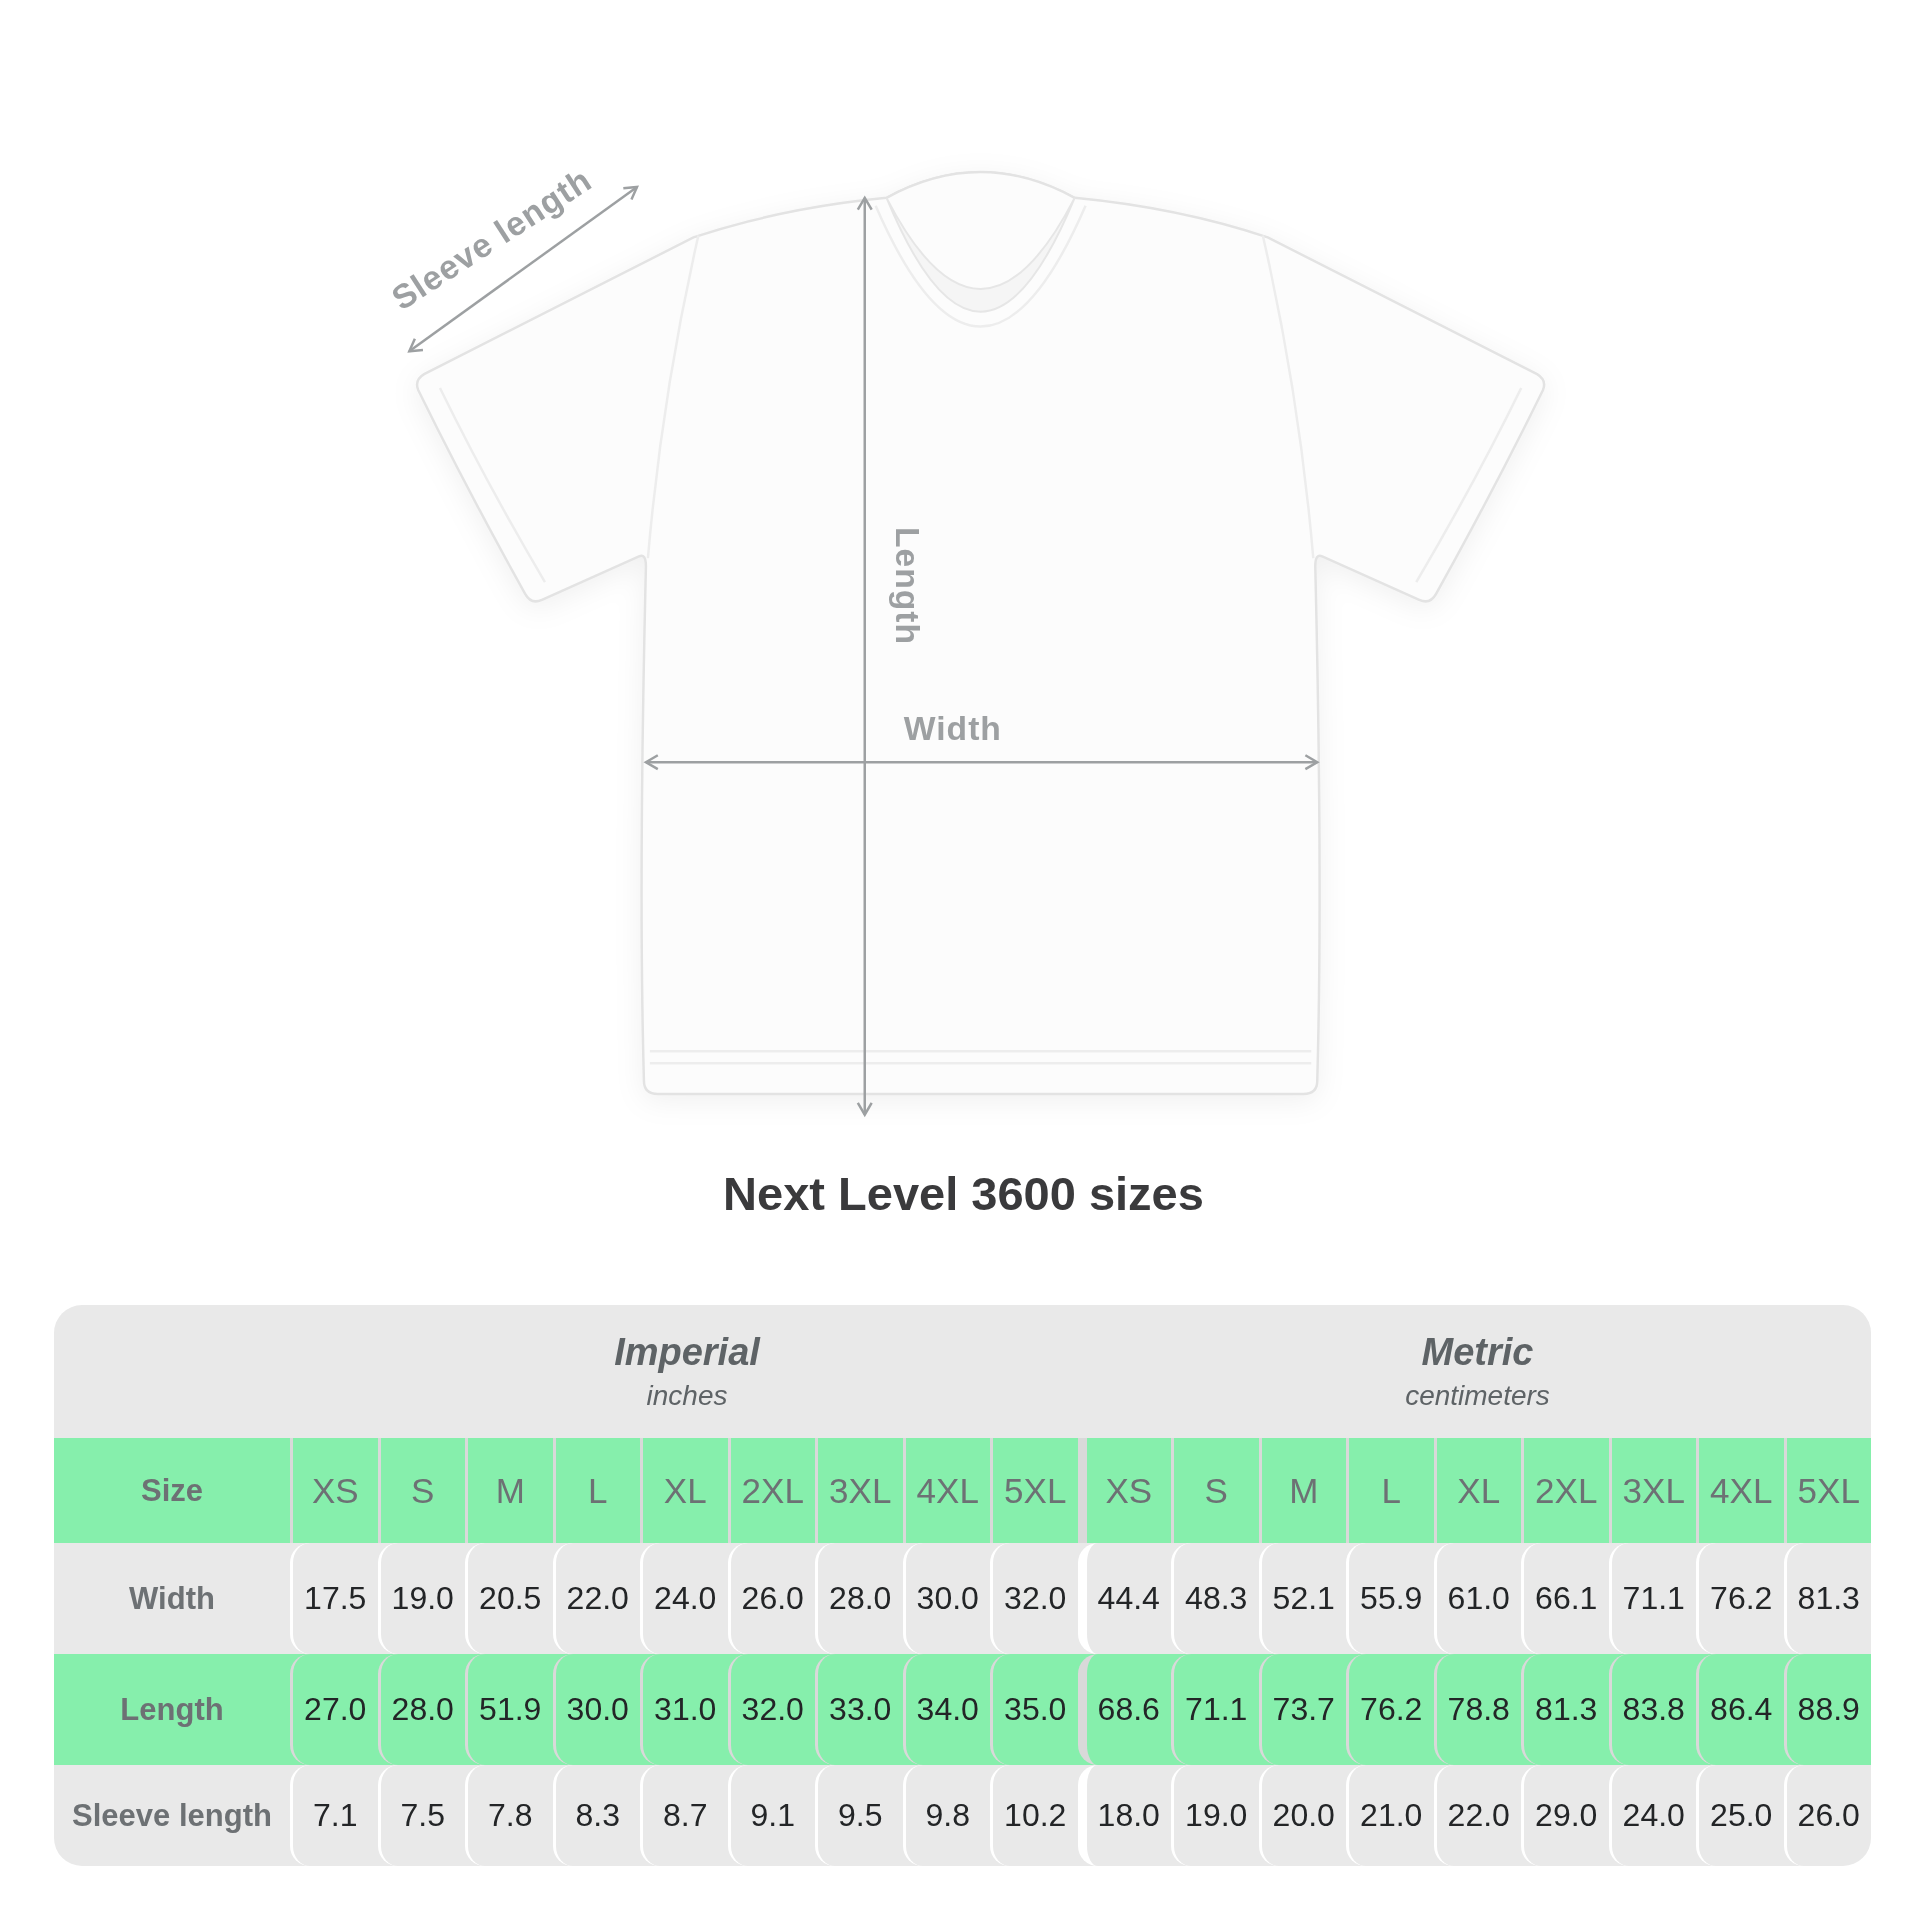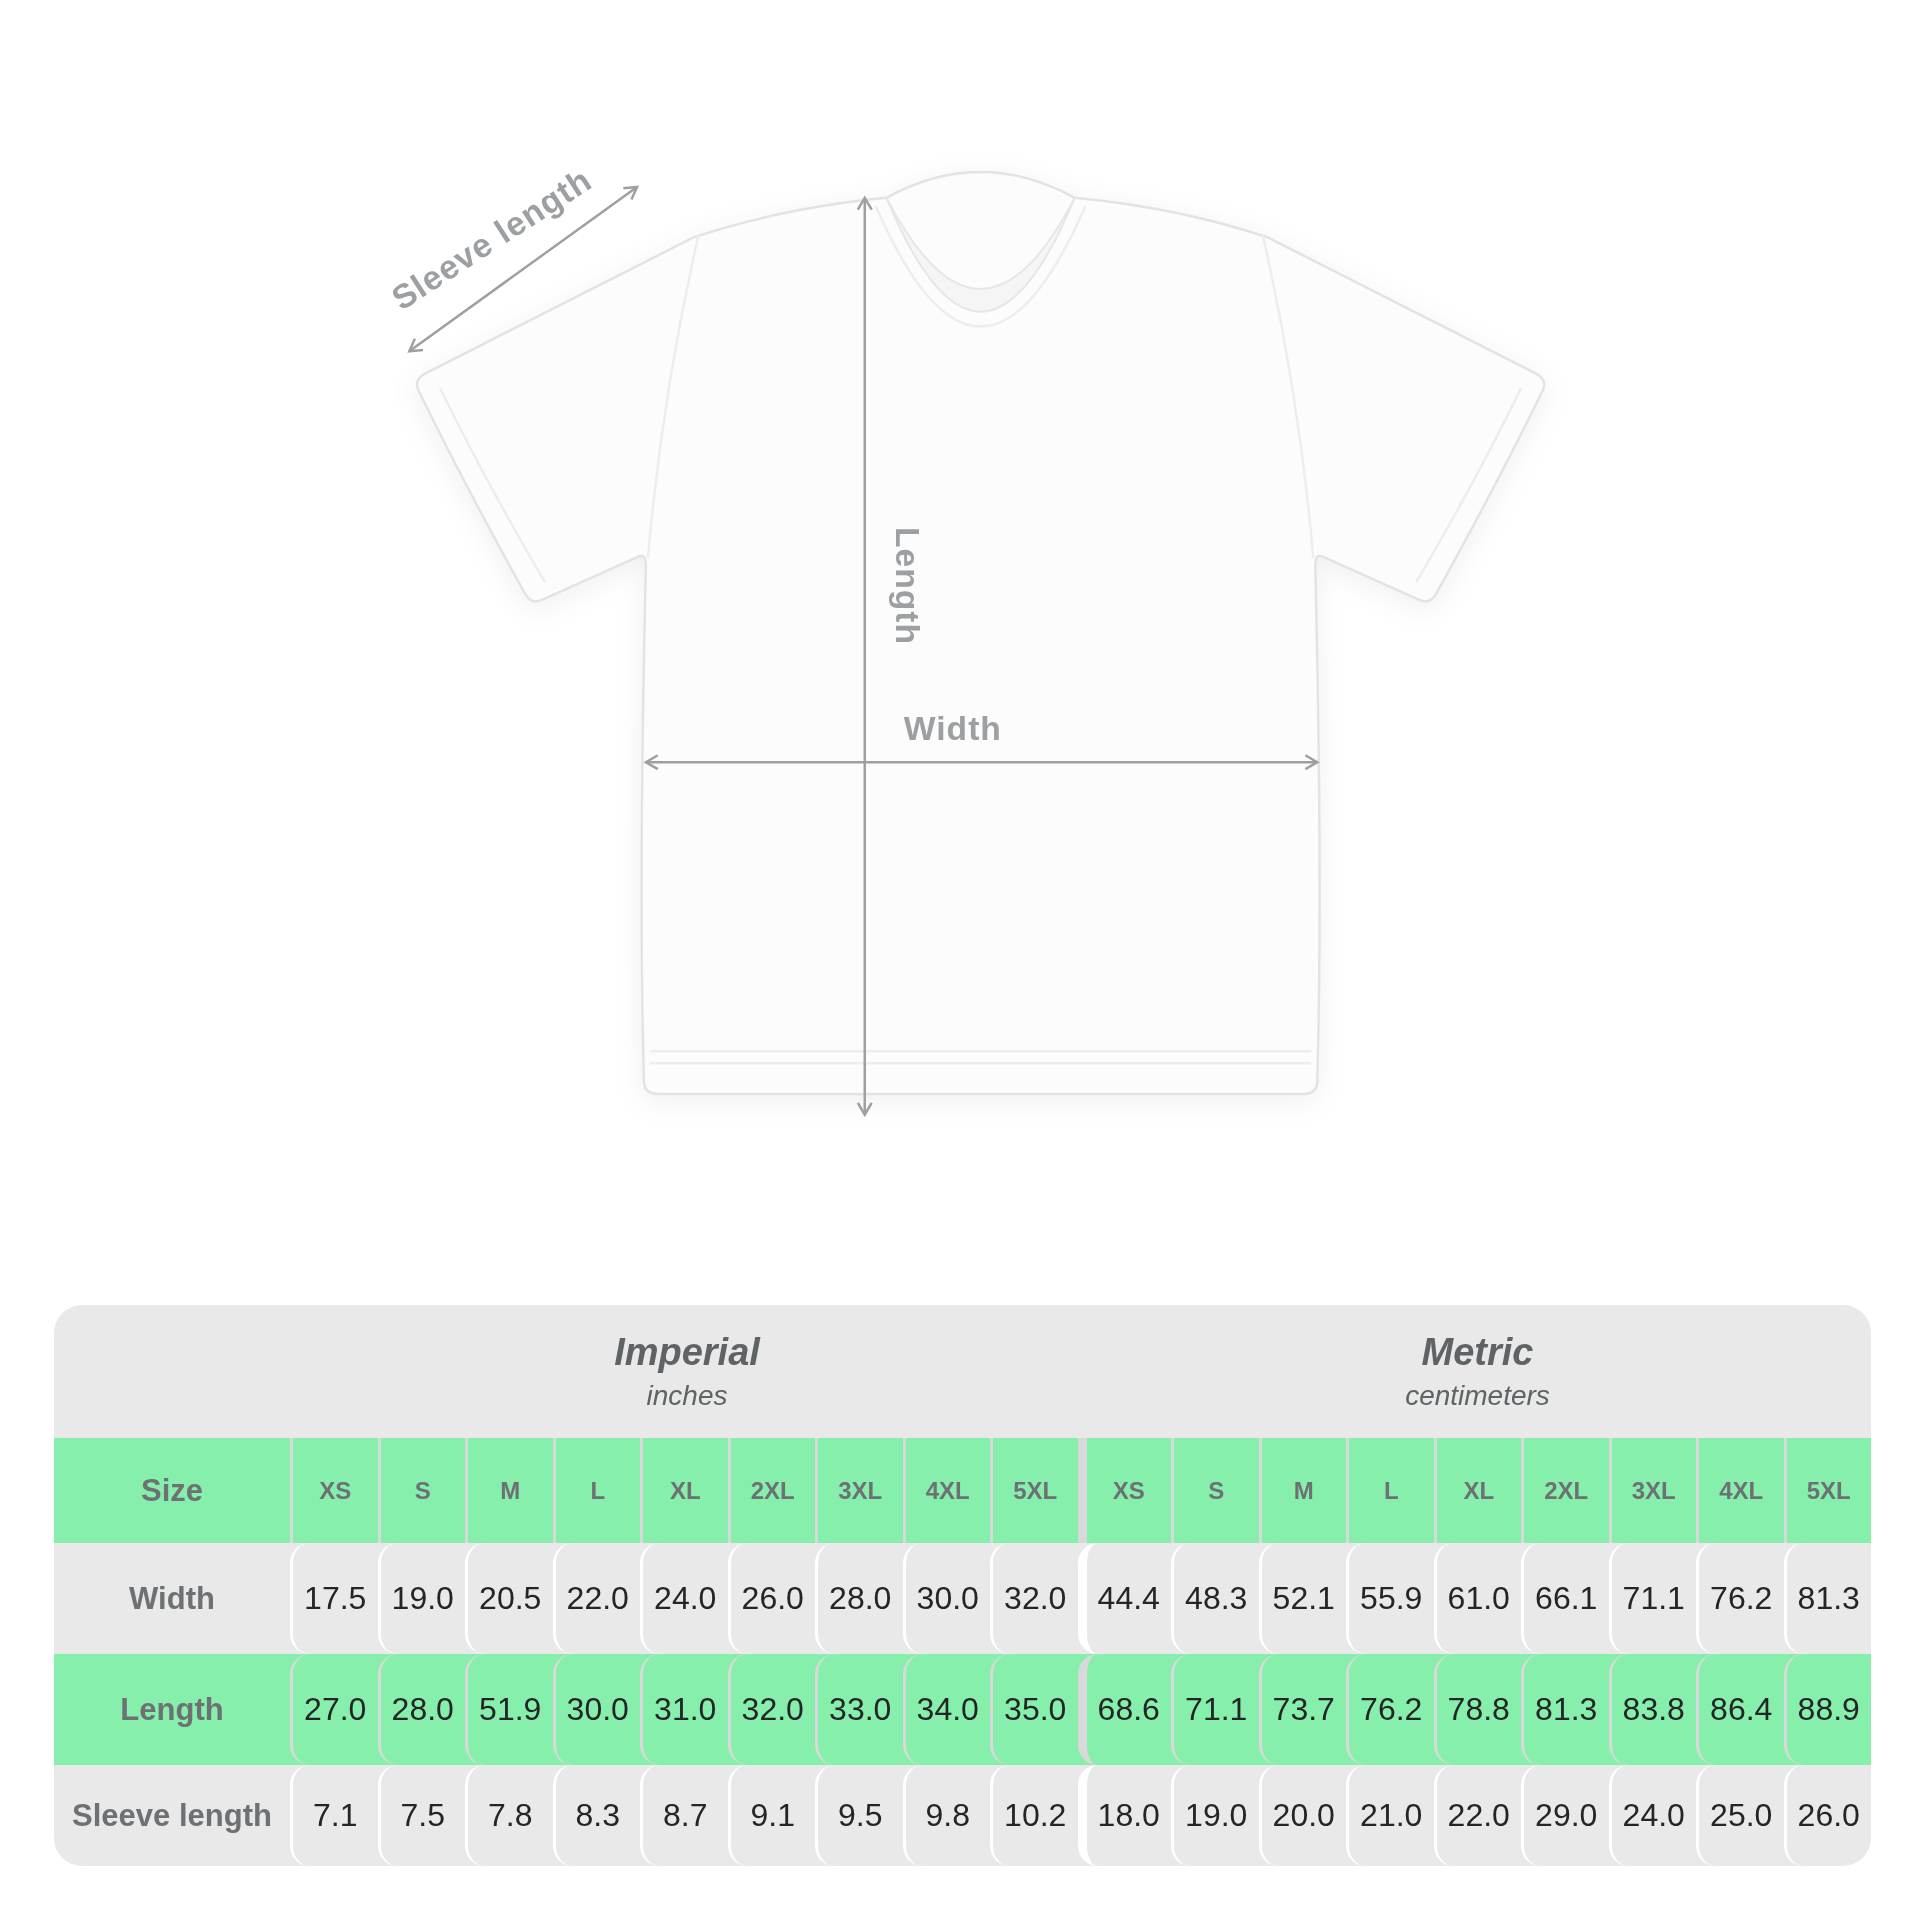--- a/index.html
+++ b/index.html
@@ -37,21 +37,21 @@
   .group-unit{font-style:italic;font-size:28px;color:var(--muted-dark);line-height:1.2;margin-top:4px;}
 
   .trow{display:flex;flex:none;}
   .row-header{height:105px;}
   .row-data{height:111px;}
   .row-last{flex:1;}
   .row-light{background:#86efac;--sep:var(--sep-grey);}
   .row-shade{background:transparent;--sep:#ffffff;}
   .cell{display:flex;align-items:center;justify-content:center;white-space:nowrap;}
   .label-cell{width:236px;flex:none;font-weight:bold;font-size:31px;color:var(--muted);}
-  .head-cell{flex:1;border-left:3px solid var(--sep);font-weight:bold;font-size:24px;color:var(--muted);}
+  .head-cell{flex:1;border-left:3px solid var(--sep);font-weight:normal;font-size:35px;color:var(--muted);}
   .val-cell{flex:1;border-left:3px solid var(--sep);font-size:32px;color:var(--value);border-radius:20px;}
   .group-start{border-left-width:9px;}
 </style>
 </head>
 <body>
 
 <div class="canvas">
 
   <svg class="diagram-svg" viewBox="340 80 1320 1120">
     <defs>
@@ -98,20 +98,21 @@
     <line class="measure-line" x1="413" y1="355" x2="643" y2="189" marker-start="url(#chev)" marker-end="url(#chev)"></line>
     <text class="measure-label" x="497" y="253" text-anchor="middle" transform="rotate(-33 497 243)">Sleeve length</text>
 
     <line class="measure-line" x1="873" y1="200" x2="873" y2="1126" marker-start="url(#chev)" marker-end="url(#chev)"></line>
     <text class="measure-label" x="905" y="592" text-anchor="middle" transform="rotate(90 905 592)">Length</text>
 
     <line class="measure-line" x1="652" y1="770" x2="1330" y2="770" marker-start="url(#chev)" marker-end="url(#chev)"></line>
     <text class="measure-label" x="962" y="748" text-anchor="middle">Width</text>
   </svg>
 
+  <div class="page-title">Next Level 3600 sizes</div>
 
   <div class="panel">
     <div class="group-band">
       <div class="group-head group-head-imperial">
         <div class="group-title">Imperial</div>
         <div class="group-unit">inches</div>
       </div>
       <div class="group-head group-head-metric">
         <div class="group-title">Metric</div>
         <div class="group-unit">centimeters</div>

